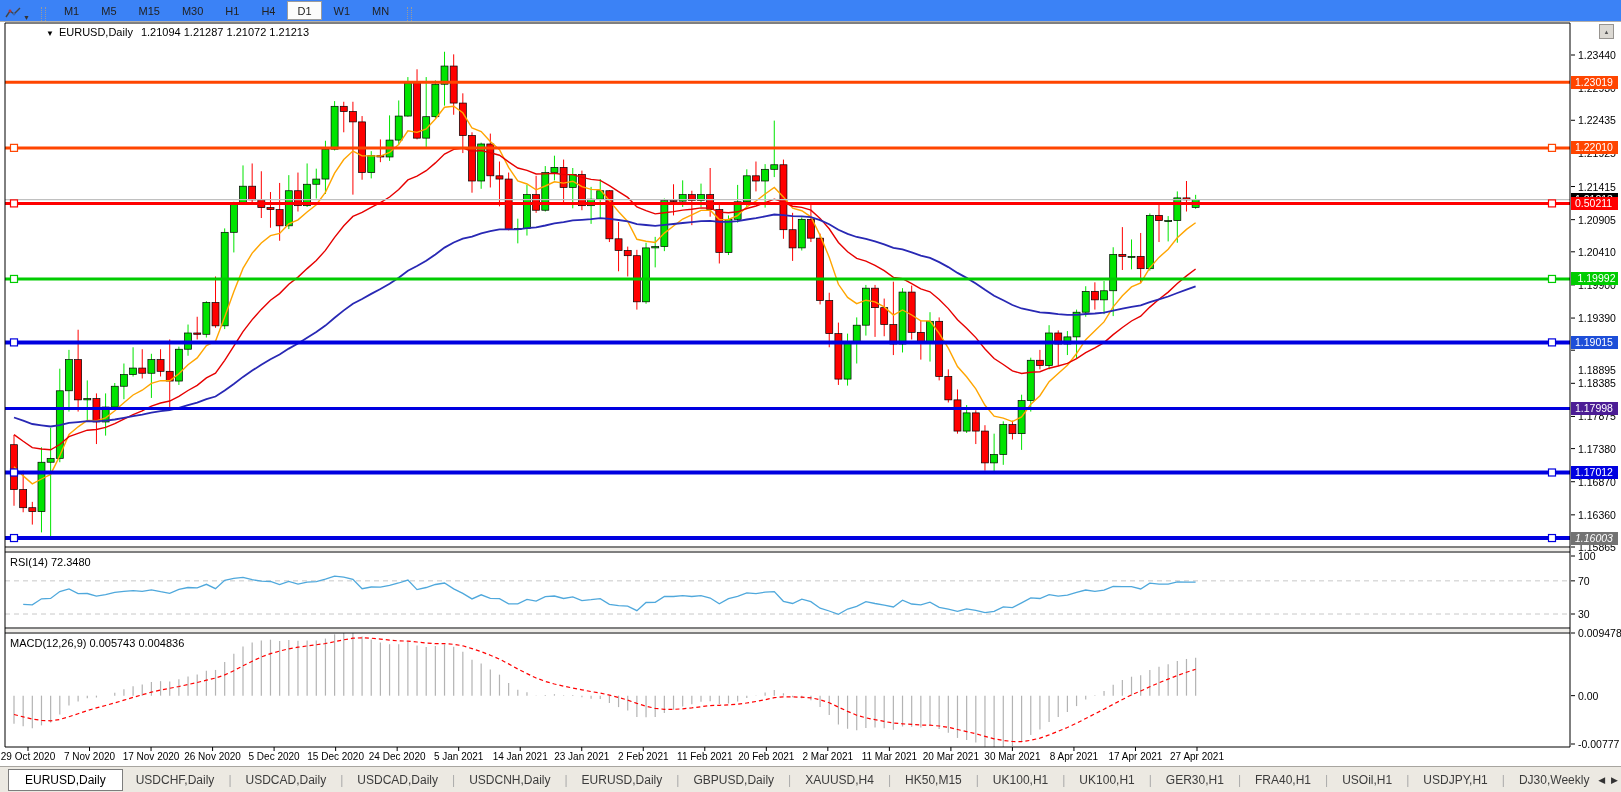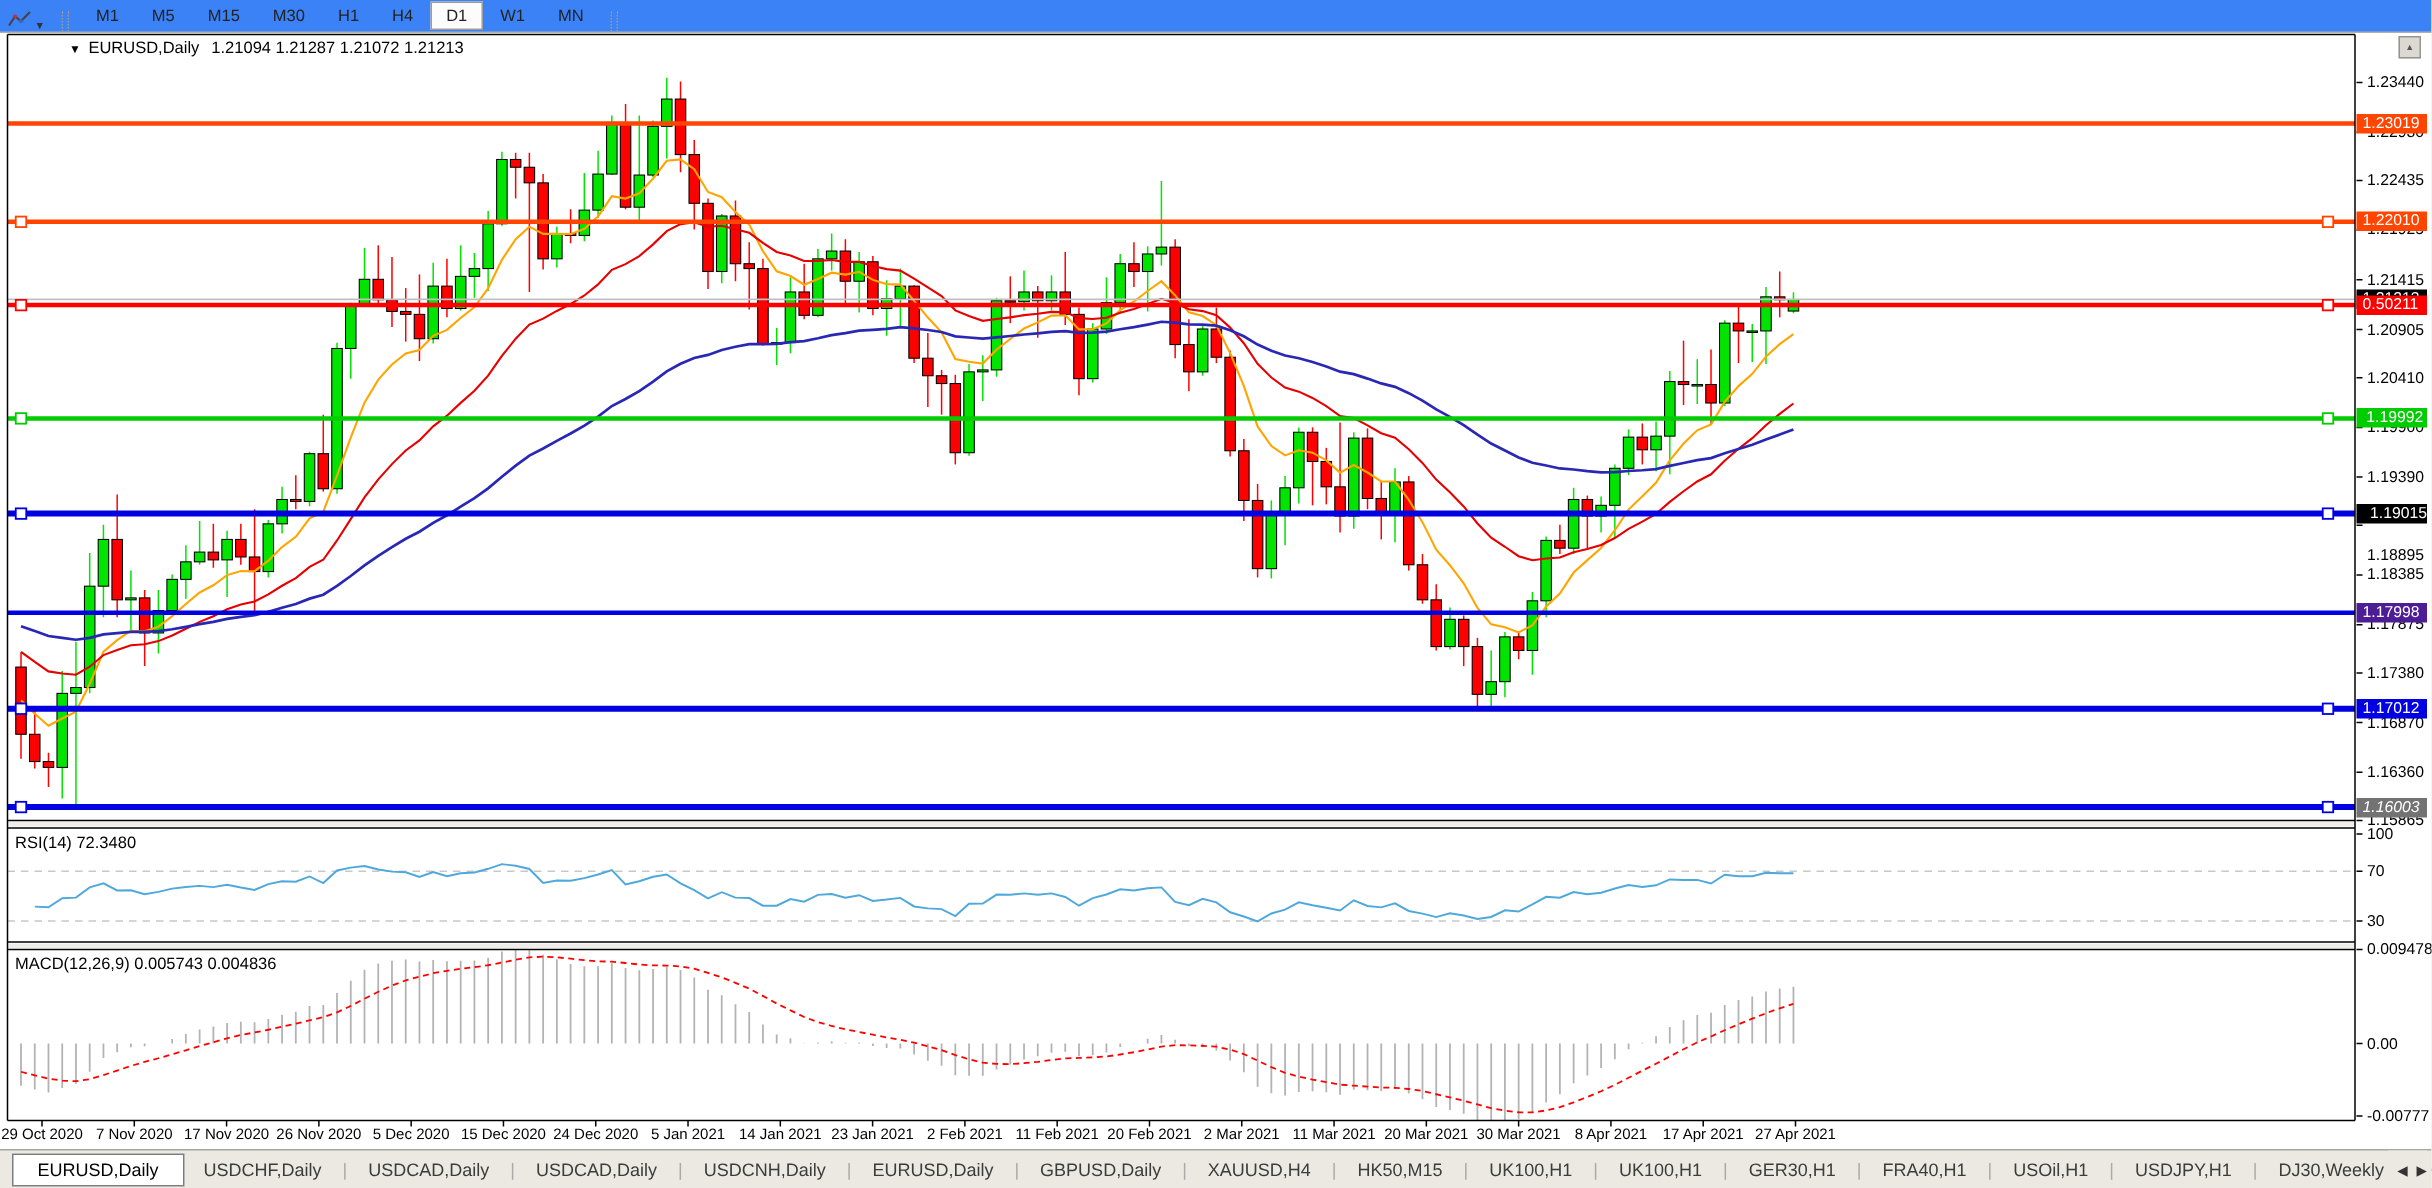--- a/index.html
+++ b/index.html
@@ -861,21 +861,21 @@
     <div class="date-label" style="left: 950.895px;">20 Mar 2021</div>
     <div class="date-label" style="left: 1012.42px;">30 Mar 2021</div>
     <div class="date-label" style="left: 1073.95px;">8 Apr 2021</div>
     <div class="date-label" style="left: 1135.47px;">17 Apr 2021</div>
     <div class="date-label" style="left: 1197px;">27 Apr 2021</div>
     <div class="price-tag" style="top: 193.145px; background: rgb(0, 0, 0);">1.21213</div>
     <div class="price-tag" style="top: 75.8442px; background: rgb(255, 69, 0);">1.23019</div>
     <div class="price-tag" style="top: 141.379px; background: rgb(255, 69, 0);">1.22010</div>
     <div class="price-tag" style="top: 196.912px; background: rgb(255, 0, 0);">0.50211</div>
     <div class="price-tag" style="top: 272.449px; background: rgb(0, 204, 0); text-align: center;">1.19992</div>
-    <div class="price-tag" style="top: 335.906px; background: #000000; text-align: right;">1.19015</div>
+    <div class="price-tag" style="top: 335.906px; background: #1d4ed8;">1.19015</div>
     <div class="price-tag" style="top: 401.961px; background: #4c1d95;">1.17998</div>
     <div class="price-tag" style="top: 466.002px; background: rgb(0, 0, 224);">1.17012</div>
     <div class="price-tag" style="top: 531.537px; background: #737373; font-style: italic;">1.16003</div>
   </div>
 
 <div class="scroll-up">▲</div>
 
 <div class="tabbar">
   <div class="tab active">EURUSD,Daily</div>
     <div class="tab">USDCHF,Daily</div>

